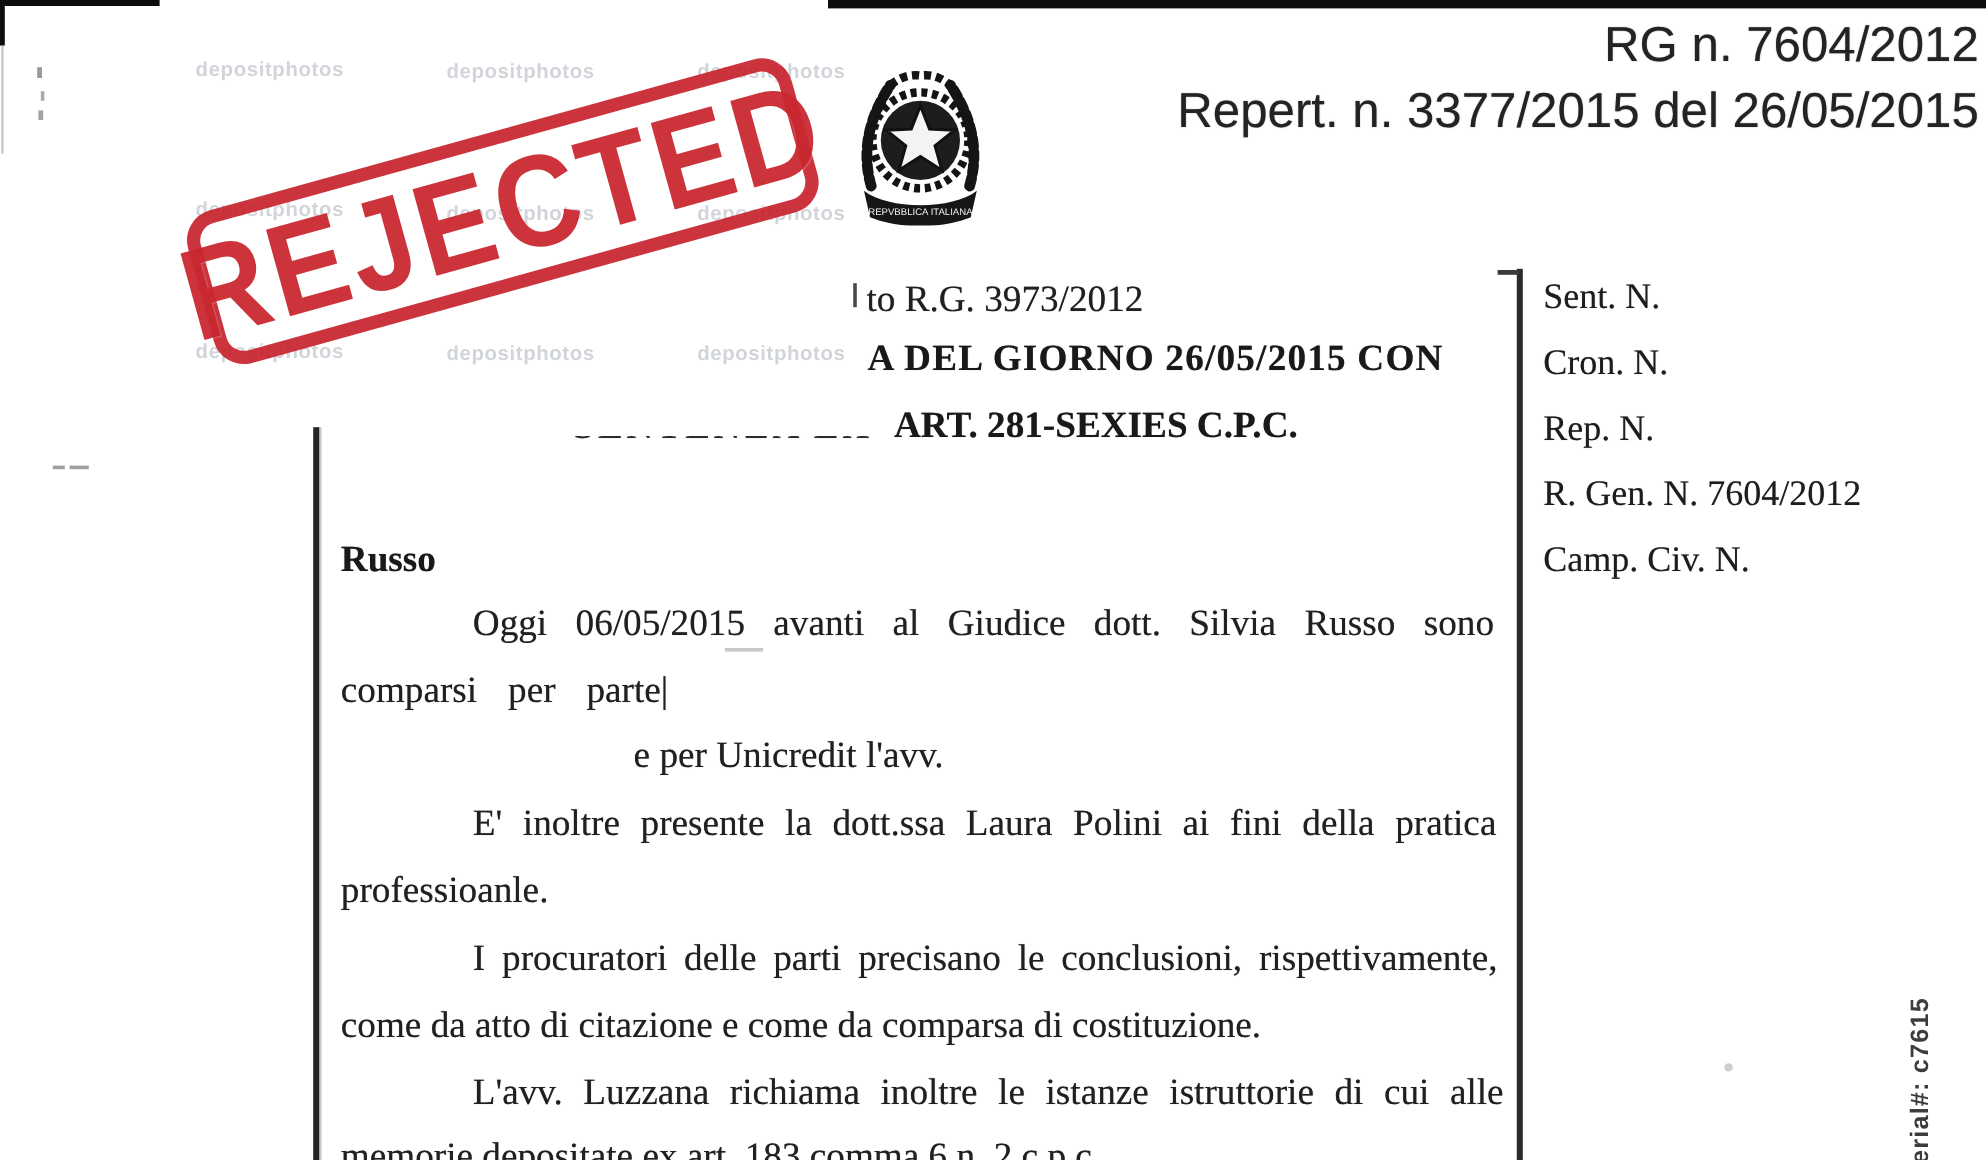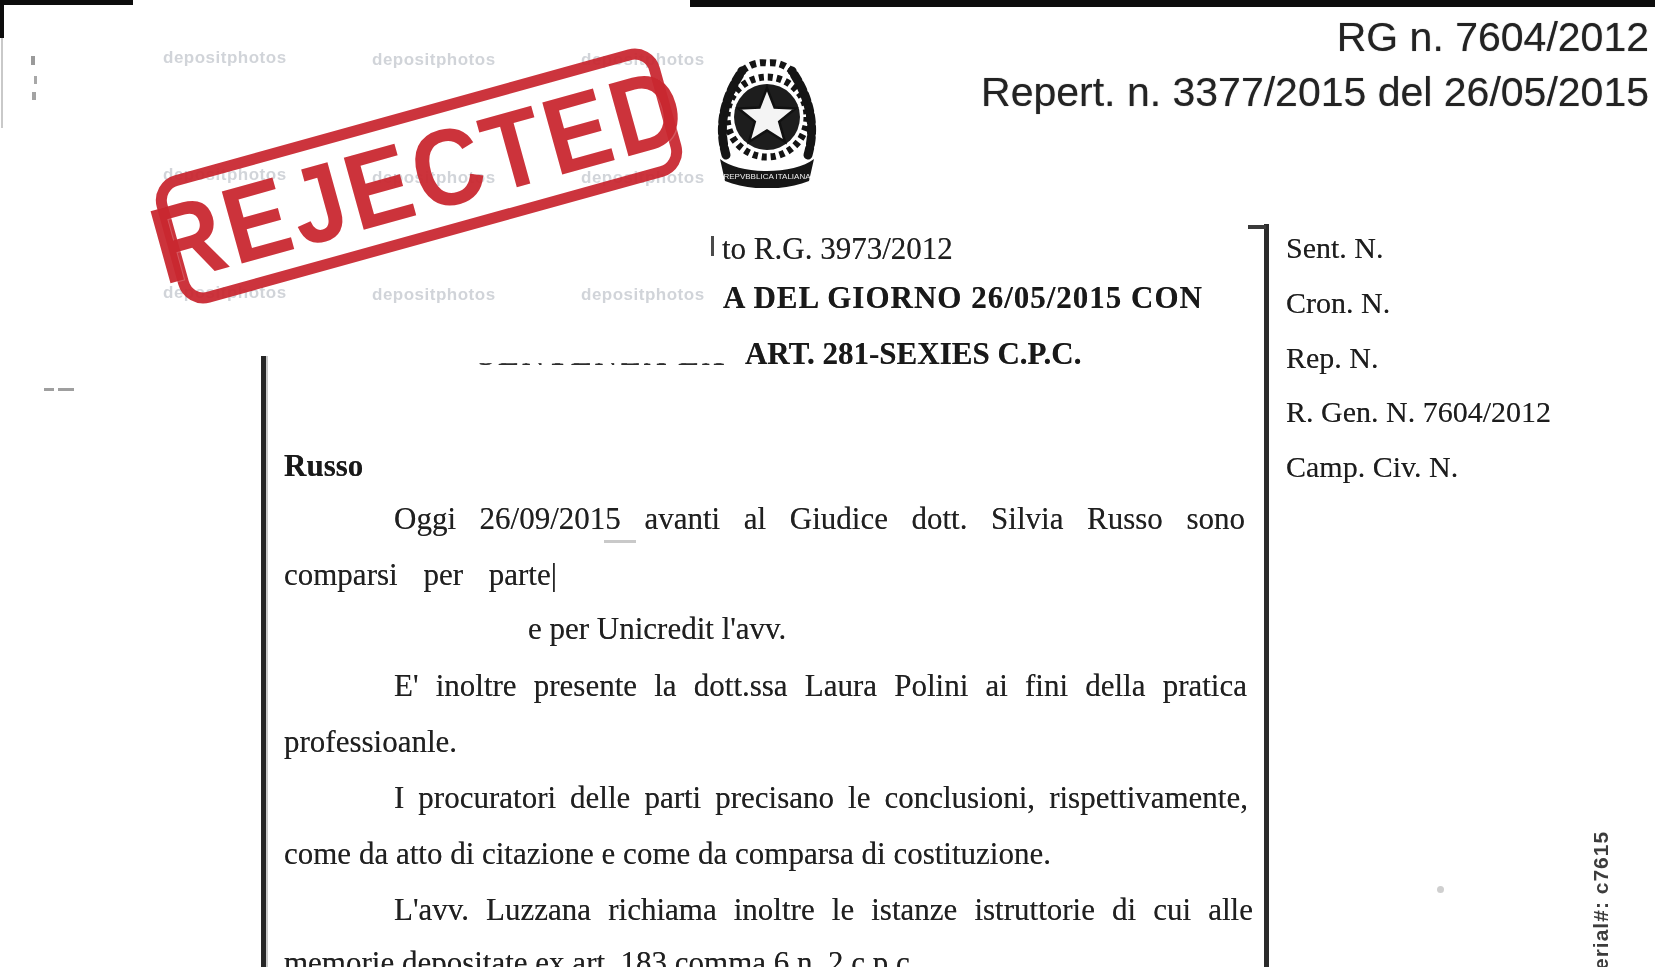--- a/index.html
+++ b/index.html
@@ -135,21 +135,21 @@
 
   <div class="bl bold" style="left:723px;top:279px;letter-spacing:1px;">A DEL GIORNO 26/05/2015 CON</div>
 
   <div class="bl bold" style="left:478px;top:335px;">
     <span class="struck">SENTENZA EX</span>
     <span style="margin-left:10px;">ART. 281-SEXIES C.P.C.</span>
   </div>
 
   <div class="bl bold" style="left:284px;top:447px;">Russo</div>
 
-  <div class="bl just" style="left:394px;top:500px;width:851px;">Oggi 26/09/2015 avanti al Giudice dott. Silvia Russo sono</div>
+  <div class="bl just" style="left:394px;top:500px;width:851px;">Oggi 06/05/2015 avanti al Giudice dott. Silvia Russo sono</div>
   <div class="bl wide" style="left:284px;top:556px;">comparsi per parte|</div>
   <div class="bl just" style="left:394px;top:667px;width:853px;">E' inoltre presente la dott.ssa Laura Polini ai fini della pratica</div>
   <div class="bl" style="left:528px;top:610px;">e per Unicredit l'avv.</div>
   <div class="bl" style="left:284px;top:723px;">professioanle.</div>
   <div class="bl just" style="left:394px;top:779px;width:854px;">I procuratori delle parti precisano le conclusioni, rispettivamente,</div>
   <div class="bl" style="left:284px;top:835px;">come da atto di citazione e come da comparsa di costituzione.</div>
   <div class="bl just" style="left:394px;top:891px;width:859px;">L'avv. Luzzana richiama inoltre le istanze istruttorie di cui alle</div>
   <div class="bl" style="left:284px;top:944px;">memorie depositate ex art. 183 comma 6 n. 2 c.p.c..</div>
 
   <div class="sb" style="top:230px;">Sent. N.</div>

